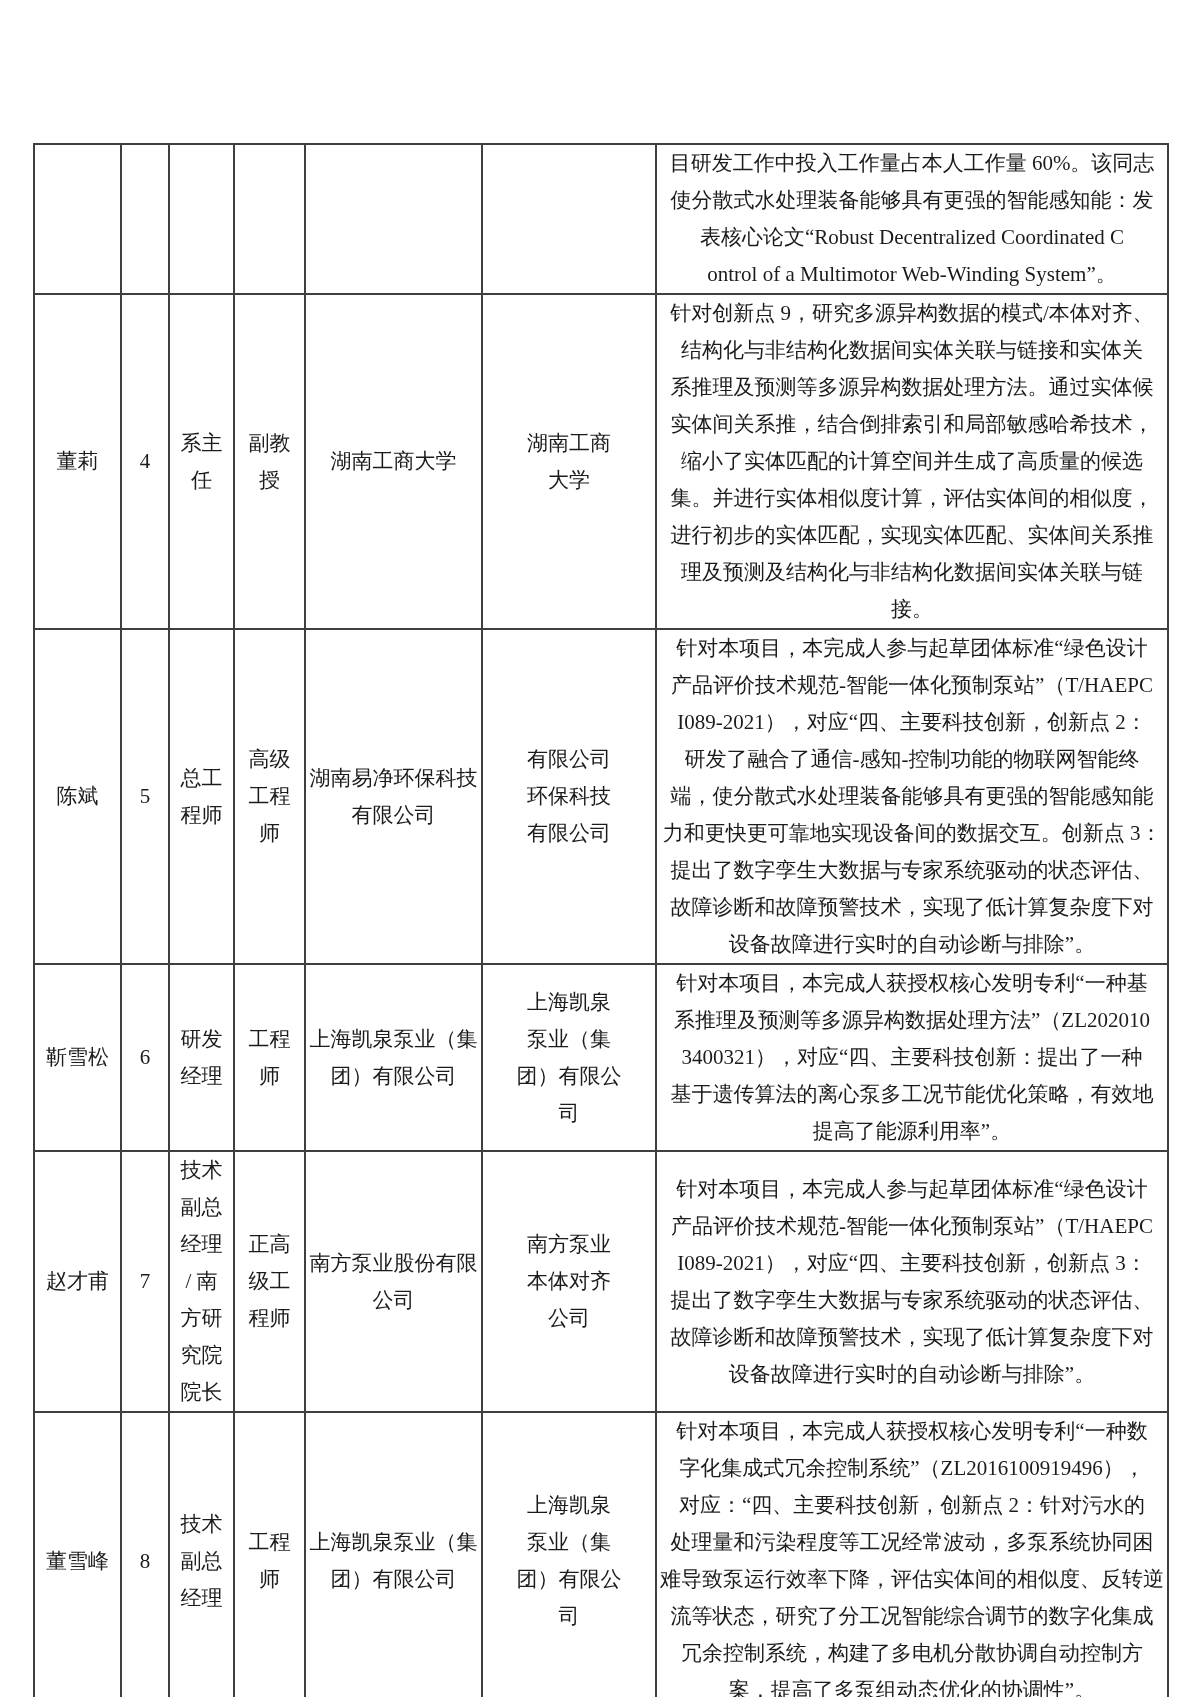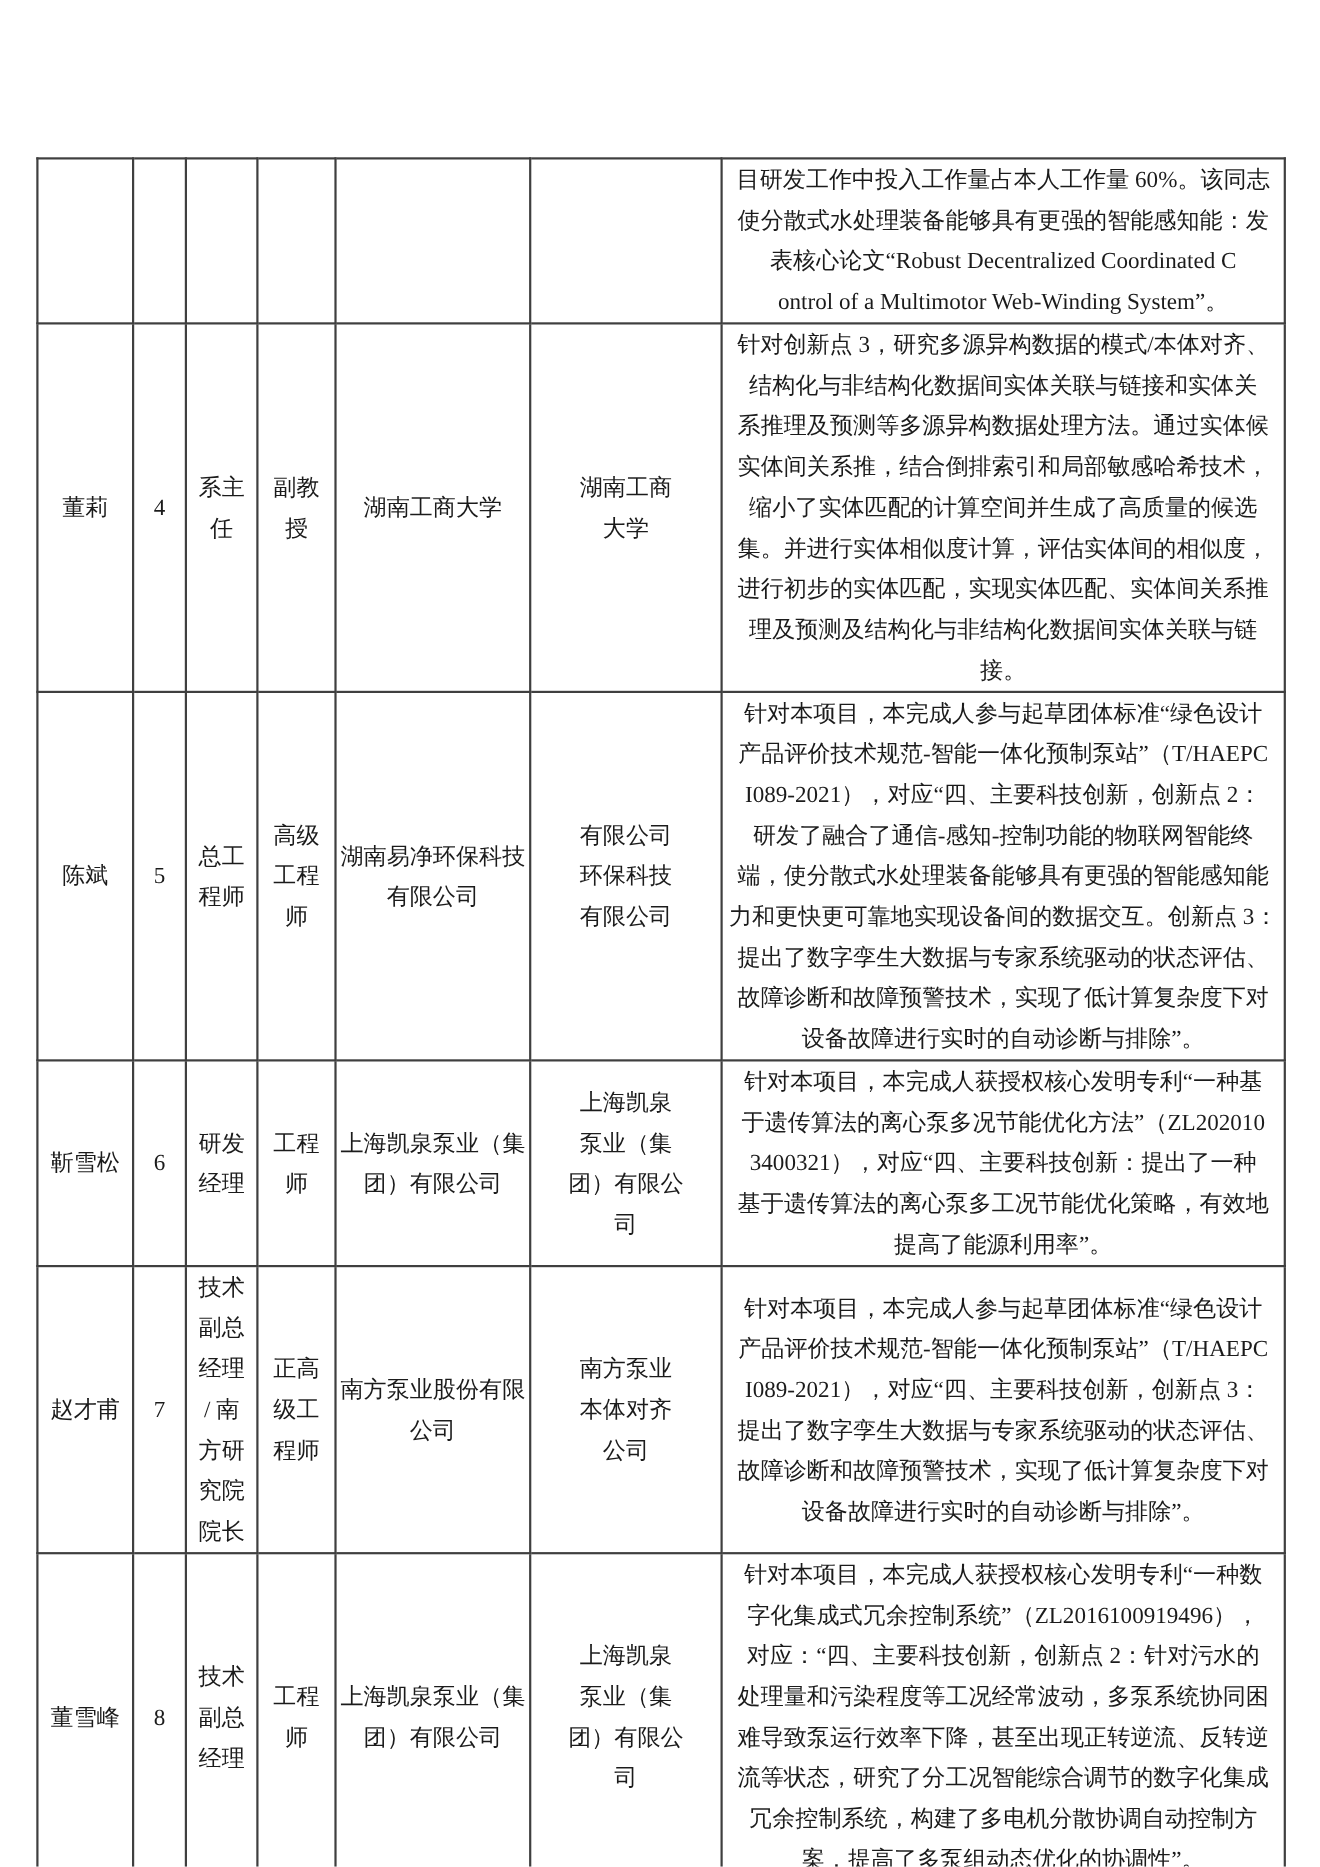--- a/index.html
+++ b/index.html
@@ -85,21 +85,21 @@
             <div class="line">授</div>
           </td>
         <td>
             <div class="line">湖南工商大学</div>
           </td>
         <td>
             <div class="line">湖南工商</div>
             <div class="line">大学</div>
           </td>
         <td class="contribution">
-            <div class="line">针对创新点 3，研究多源异构数据的模式/本体对齐、</div>
+            <div class="line">针对创新点 9，研究多源异构数据的模式/本体对齐、</div>
             <div class="line">结构化与非结构化数据间实体关联与链接和实体关</div>
             <div class="line">系推理及预测等多源异构数据处理方法。通过实体候</div>
             <div class="line">实体间关系推，结合倒排索引和局部敏感哈希技术，</div>
             <div class="line">缩小了实体匹配的计算空间并生成了高质量的候选</div>
             <div class="line">集。并进行实体相似度计算，评估实体间的相似度，</div>
             <div class="line">进行初步的实体匹配，实现实体匹配、实体间关系推</div>
             <div class="line">理及预测及结构化与非结构化数据间实体关联与链</div>
             <div class="line">接。</div>
           </td>
       </tr>
@@ -152,21 +152,21 @@
             <div class="line">团）有限公司</div>
           </td>
         <td>
             <div class="line">上海凯泉</div>
             <div class="line">泵业（集</div>
             <div class="line">团）有限公</div>
             <div class="line">司</div>
           </td>
         <td class="contribution">
             <div class="line">针对本项目，本完成人获授权核心发明专利“一种基</div>
-            <div class="line">于遗传算法的离心泵多况节能优化方法”（ZL202010</div>
+            <div class="line">系推理及预测等多源异构数据处理方法”（ZL202010</div>
             <div class="line">3400321），对应“四、主要科技创新：提出了一种</div>
             <div class="line">基于遗传算法的离心泵多工况节能优化策略，有效地</div>
             <div class="line">提高了能源利用率”。</div>
           </td>
       </tr>
       <tr class="r4">
         <td>赵才甫</td>
         <td>7</td>
         <td>
             <div class="line">技术</div>
@@ -220,21 +220,21 @@
             <div class="line">上海凯泉</div>
             <div class="line">泵业（集</div>
             <div class="line">团）有限公</div>
             <div class="line">司</div>
           </td>
         <td class="contribution">
             <div class="line">针对本项目，本完成人获授权核心发明专利“一种数</div>
             <div class="line">字化集成式冗余控制系统”（ZL2016100919496），</div>
             <div class="line">对应：“四、主要科技创新，创新点 2：针对污水的</div>
             <div class="line">处理量和污染程度等工况经常波动，多泵系统协同困</div>
-            <div class="line">难导致泵运行效率下降，甚至出现正转逆流、反转逆</div>
+            <div class="line">难导致泵运行效率下降，评估实体间的相似度、反转逆</div>
             <div class="line">流等状态，研究了分工况智能综合调节的数字化集成</div>
             <div class="line">冗余控制系统，构建了多电机分散协调自动控制方</div>
             <div class="line">案，提高了多泵组动态优化的协调性”。</div>
           </td>
       </tr>
     </tbody>
   </table>
 </div>
 
 </body></html>

